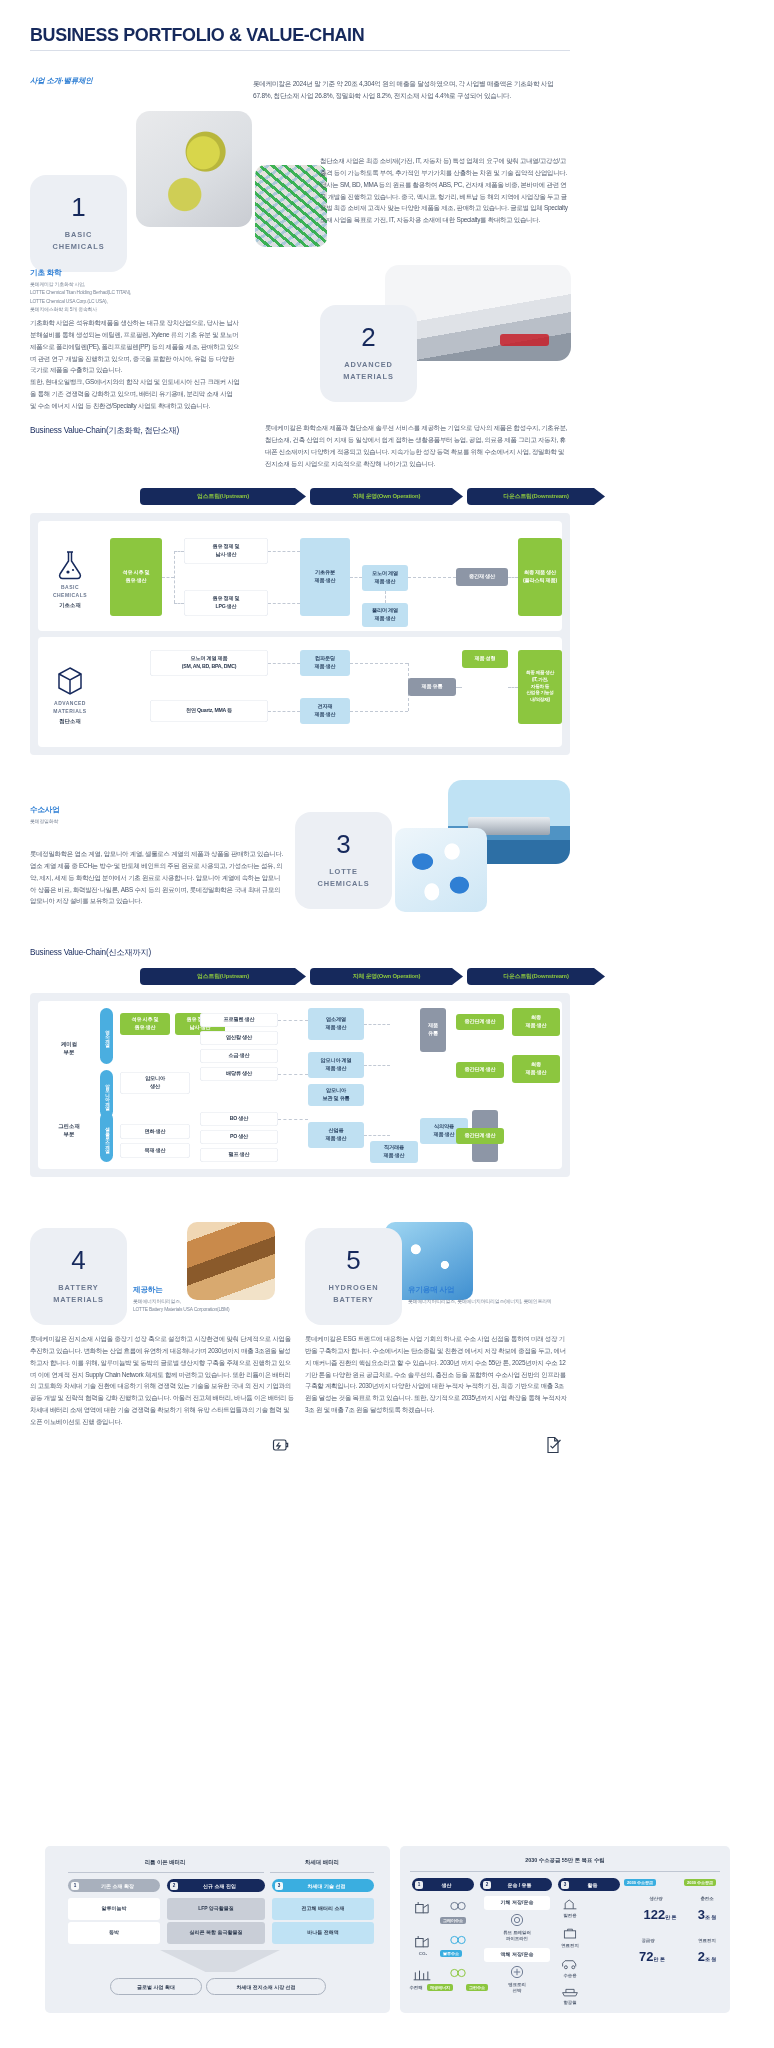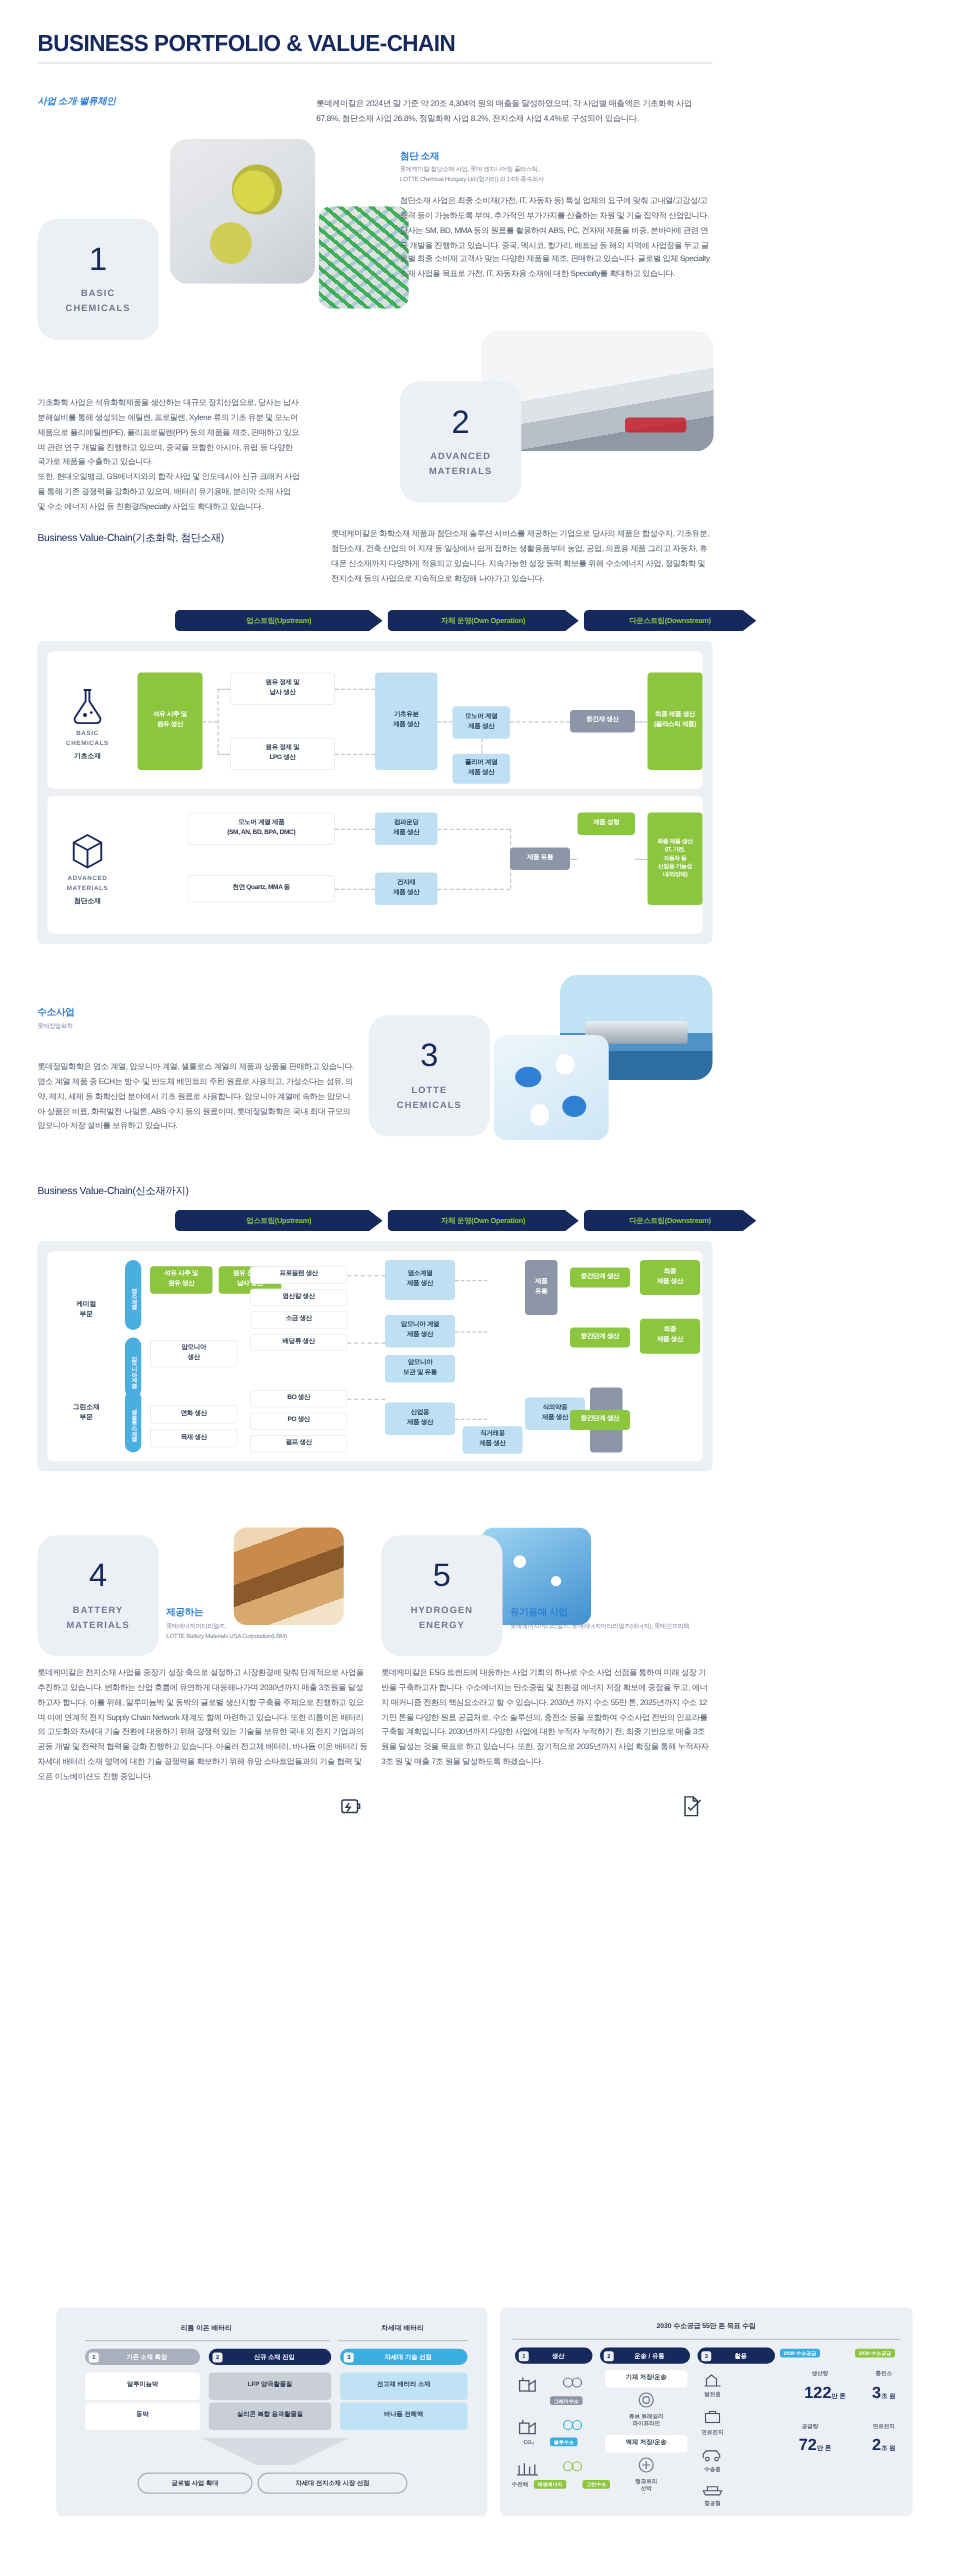--- a/index.html
+++ b/index.html
@@ -162,28 +162,30 @@
 
   <div class="photo ph-lab" style="left:136px;top:111px;width:116px;height:116px;"></div>
   <div class="photo sq ph-pellet" style="left:255px;top:165px;width:72px;height:82px;"></div>
 
   <div class="numcard" style="left:30px;top:175px;width:97px;height:97px;">
     <div class="num">1</div>
     <div class="cap" style="white-space:pre-line;">BASIC
 CHEMICALS</div>
   </div>
 
+  <div class="blurb" style="left:30px;top:268px;width:200px;">
+    <h4>기초 화학</h4>
+    <div class="sub" style="white-space:pre-line;">롯데케미칼 기초화학 사업,
+LOTTE Chemical Titan Holding Berhad(LC TITAN),
+LOTTE Chemical USA Corp.(LC USA),
+롯데지에스화학 외 5개 종속회사</div>
+  </div>
   <div class="body-para" style="left:30px;top:317px;width:210px;white-space:pre-line;">기초화학 사업은 석유화학제품을 생산하는 대규모 장치산업으로, 당사는 납사 분해설비를 통해 생성되는 에틸렌, 프로필렌, Xylene 류의 기초 유분 및 모노머 제품으로 폴리에틸렌(PE), 폴리프로필렌(PP) 등의 제품을 제조, 판매하고 있으며 관련 연구 개발을 진행하고 있으며, 중국을 포함한 아시아, 유럽 등 다양한 국가로 제품을 수출하고 있습니다.
 또한, 현대오일뱅크, GS에너지와의 합작 사업 및 인도네시아 신규 크래커 사업을 통해 기존 경쟁력을 강화하고 있으며, 배터리 유기용매, 분리막 소재 사업 및 수소 에너지 사업 등 친환경/Specialty 사업도 확대하고 있습니다.</div>
 
-  <div class="blurb" style="left:320px;top:120px;width:245px;">
-    <h4>첨단 소재</h4>
-    <div class="sub" style="white-space:pre-line;">롯데케미칼 첨단소재 사업, 롯데 엔지니어링 플라스틱,
-LOTTE Chemical Hungary Ltd.(헝가리) 외 14개 종속회사</div>
-  </div>
   <div class="body-para" style="left:320px;top:155px;width:248px;white-space:pre-line;">첨단소재 사업은 최종 소비재(가전, IT, 자동차 등) 특성 업체의 요구에 맞춰 고내열/고강성/고충격 등이 가능하도록 부여, 추가적인 부가가치를 산출하는 차원 및 기술 집약적 산업입니다. 당사는 SM, BD, MMA 등의 원료를 활용하여 ABS, PC, 건자재 제품을 비중, 본바마에 관련 연구 개발을 진행하고 있습니다. 중국, 멕시코, 헝가리, 베트남 등 해외 지역에 사업장을 두고 글로벌 최종 소비재 고객사 맞는 다양한 제품을 제조, 판매하고 있습니다. 글로벌 입체 Specialty 소재 사업을 목표로 가전, IT, 자동차용 소재에 대한 Specialty를 확대하고 있습니다.</div>
 
   <div class="photo ph-car" style="left:385px;top:265px;width:186px;height:96px;"></div>
   <div class="numcard" style="left:320px;top:305px;width:97px;height:97px;">
     <div class="num">2</div>
     <div class="cap" style="white-space:pre-line;">ADVANCED
 MATERIALS</div>
   </div>
 
   <div class="vc-title" style="left:30px;top:425px;">Business Value-Chain(기초화학, 첨단소재)</div>
@@ -380,21 +382,21 @@
     <h4>제공하는</h4>
     <div class="sub" style="white-space:pre-line;">롯데에너지머티리얼즈,
 LOTTE Battery Materials USA Corporation(LBM)</div>
   </div>
   <div class="body-para" style="left:30px;top:1333px;width:265px;">롯데케미칼은 전지소재 사업을 중장기 성장 축으로 설정하고 시장환경에 맞춰 단계적으로 사업을 추진하고 있습니다. 변화하는 산업 흐름에 유연하게 대응해나가며 2030년까지 매출 3조원을 달성하고자 합니다. 이를 위해, 알루미늄박 및 동박의 글로벌 생산지향 구축을 주체으로 진행하고 있으며 이에 연계적 전지 Supply Chain Network 체계도 함께 마련하고 있습니다. 또한 리튬이온 배터리의 고도화와 차세대 기술 전환에 대응하기 위해 경쟁력 있는 기술을 보유한 국내 외 전지 기업과의 공동 개발 및 전략적 협력을 강화 진행하고 있습니다. 아울러 전고체 배터리, 바나듐 이온 배터리 등 차세대 배터리 소재 영역에 대한 기술 경쟁력을 확보하기 위해 유망 스타트업들과의 기술 협력 및 오픈 이노베이션도 진행 중입니다.</div>
 
   <div class="photo sq ph-water" style="left:385px;top:1222px;width:88px;height:78px;"></div>
   <div class="numcard" style="left:305px;top:1228px;width:97px;height:97px;">
     <div class="num">5</div>
     <div class="cap" style="white-space:pre-line;">HYDROGEN
-ENERGY</div>
+BATTERY</div>
   </div>
   <div class="blurb" style="left:408px;top:1285px;width:165px;">
     <h4>유기용매 사업</h4>
     <div class="sub" style="white-space:pre-line;">롯데에너지머티리얼즈, 롯데에너지머티리얼즈(에너지), 롯데인프라텍</div>
   </div>
   <div class="body-para" style="left:305px;top:1333px;width:265px;">롯데케미칼은 ESG 트렌드에 대응하는 사업 기회의 하나로 수소 사업 선점을 통하여 미래 성장 기반을 구축하고자 합니다. 수소에너지는 탄소중립 및 친환경 에너지 저장 확보에 중점을 두고, 에너지 매커니즘 전환의 핵심요소라고 할 수 있습니다. 2030년 까지 수소 55만 톤, 2025년까지 수소 12기만 톤을 다양한 원료 공급처로, 수소 솔루션의, 충전소 등을 포함하여 수소사업 전반의 인프라를 구축할 계획입니다. 2030년까지 다양한 사업에 대한 누적자 누적하기 전, 최종 기반으로 매출 3조 원을 달성는 것을 목표로 하고 있습니다. 또한, 장기적으로 2035년까지 사업 확장을 통해 누적자자 3조 원 및 매출 7조 원을 달성하도록 하겠습니다.</div>
 
   <div class="icon-wrap" style="left:268px;top:1432px;width:26px;height:26px;">
     <svg width="20" height="20" viewBox="0 0 24 24" fill="none" stroke="#2d3a4f" stroke-width="1.4">
       <rect x="3" y="6" width="15" height="12" rx="2"></rect>

